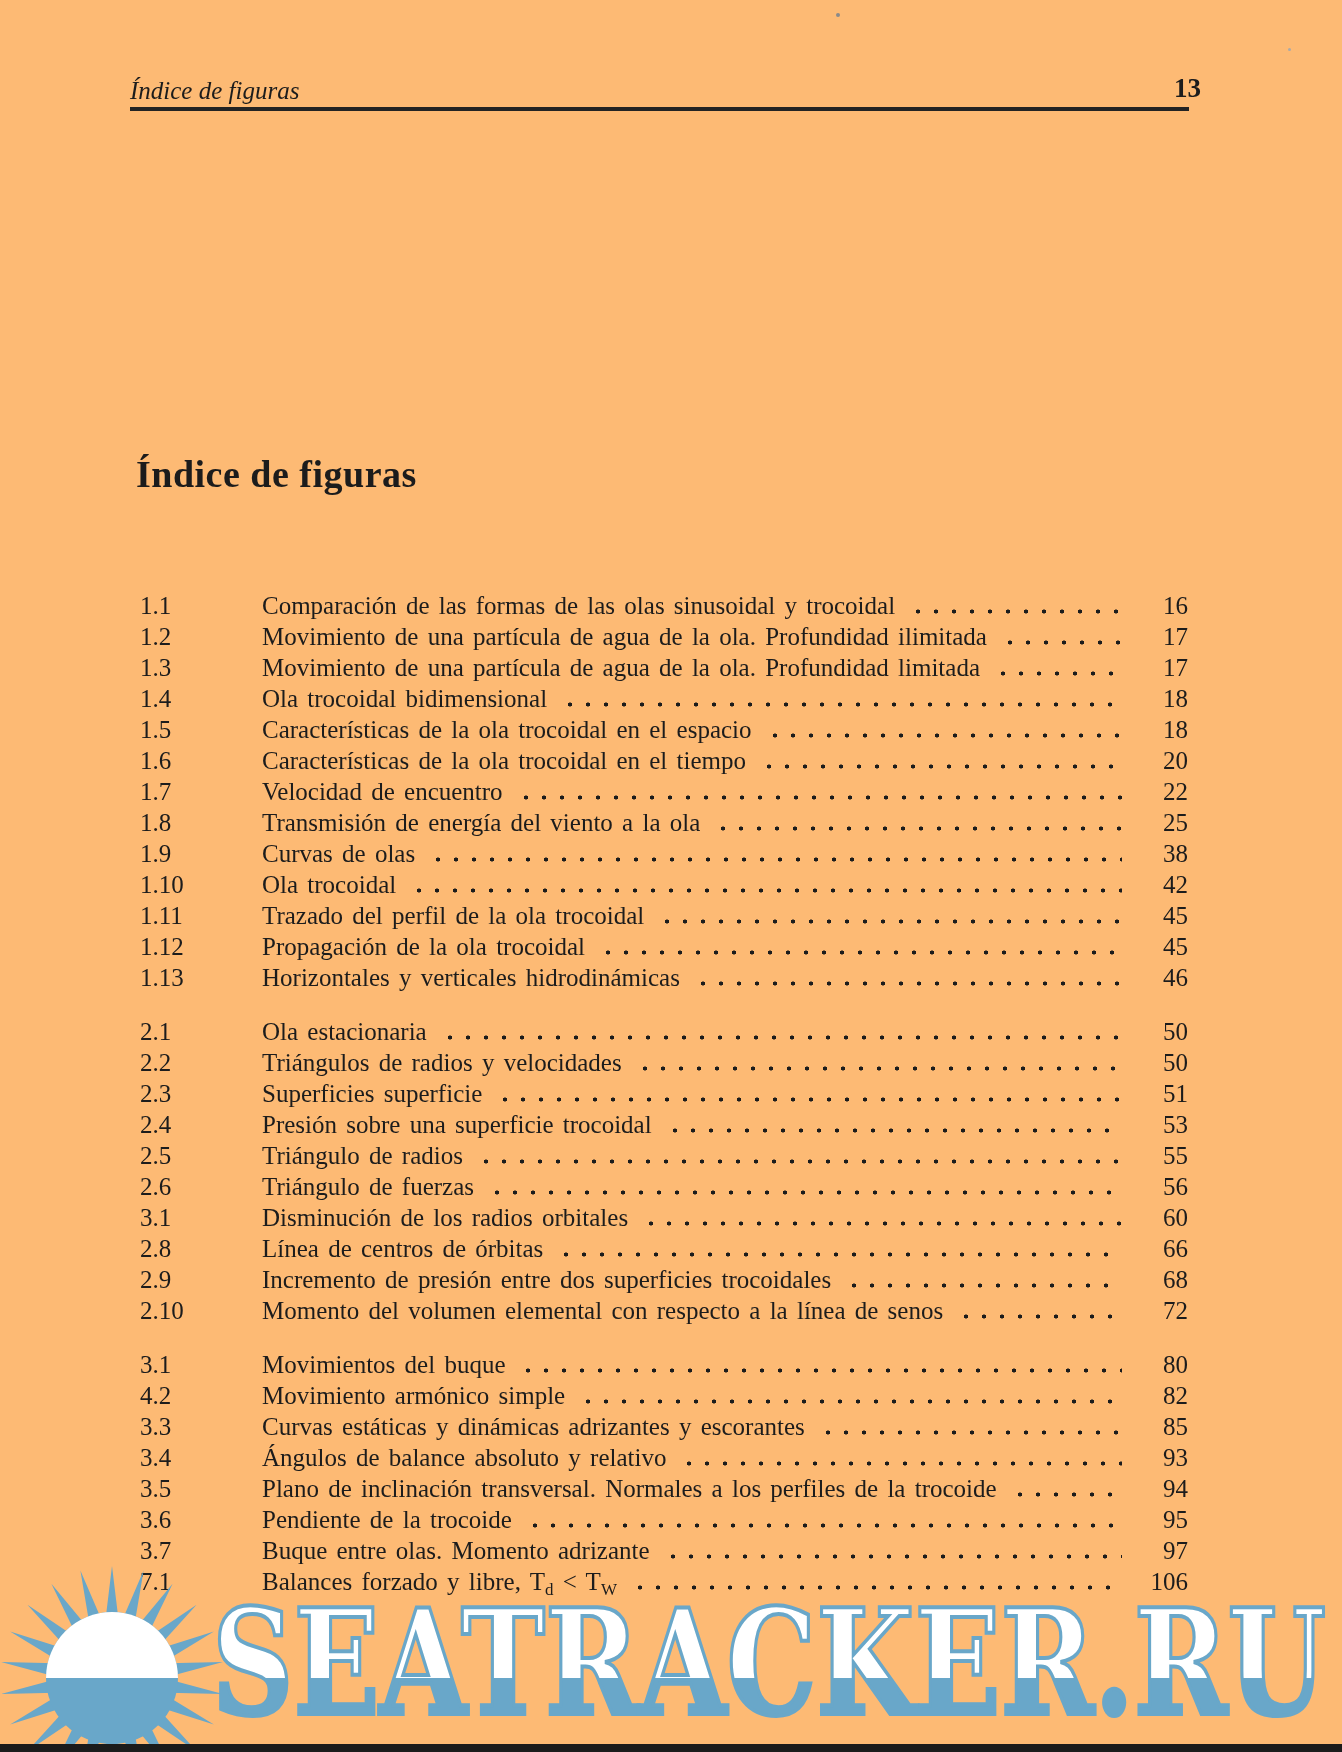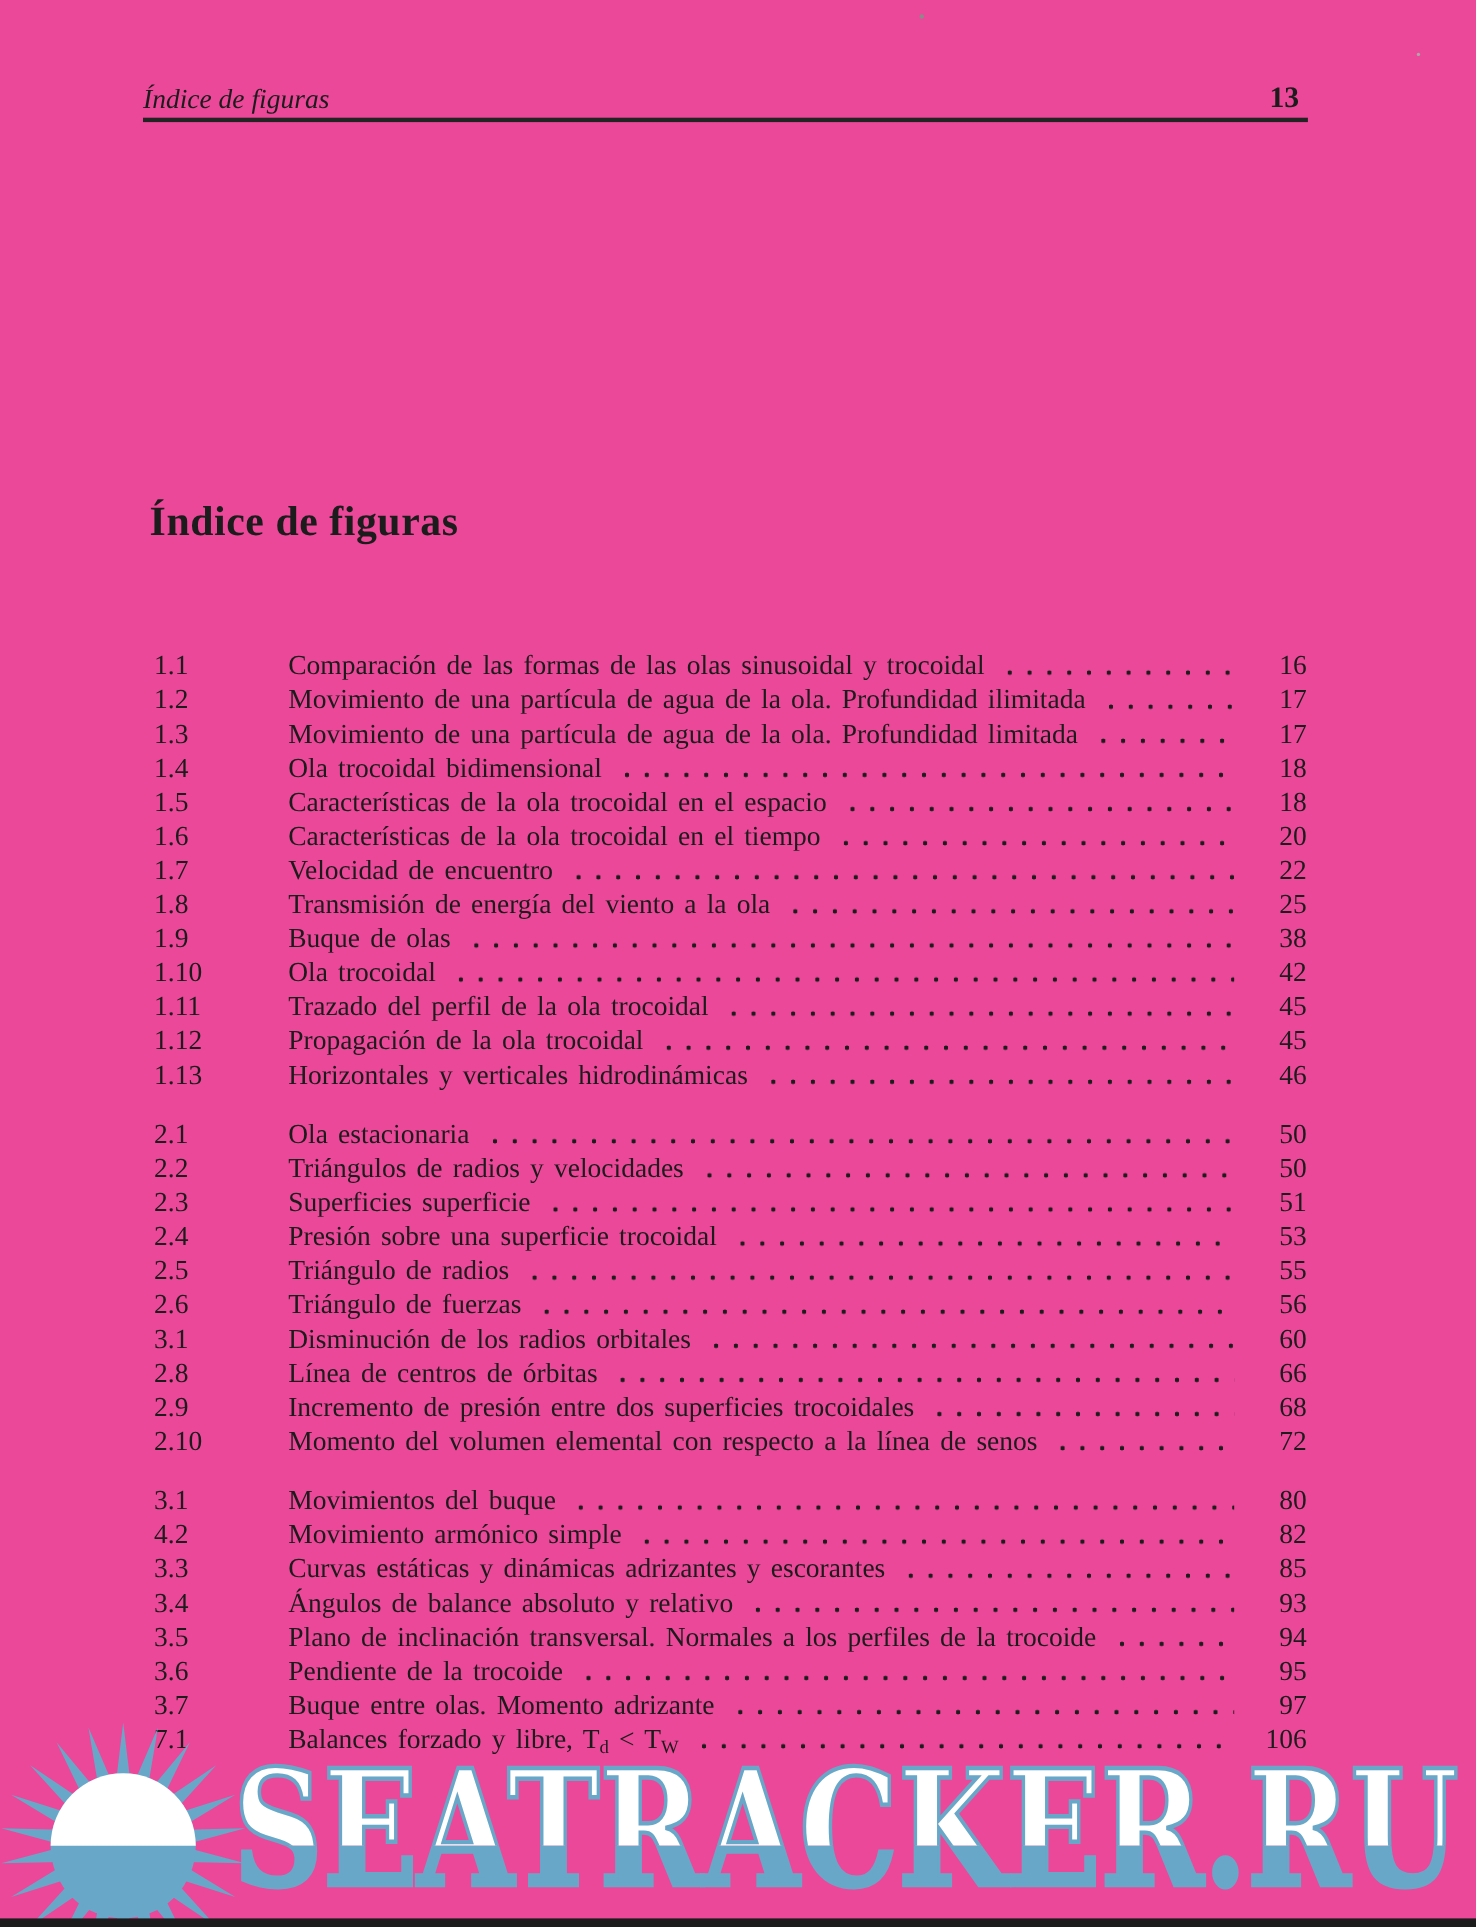--- a/index.html
+++ b/index.html
@@ -1,27 +1,27 @@
 <!DOCTYPE html>
 <html><head>
 <meta charset="utf-8">
 <style>
   html,body { margin:0; padding:0; background:#e8e8e8; }
   .page {
     position:relative; width:1342px; height:1752px; margin:0 auto;
-    background:#ec4899; overflow:hidden;
+    background:#fdba74; overflow:hidden;
     font-family:"Liberation Serif", serif; color:#1c1c1c;
   }
   
   .runhead-left {
     position:absolute; left:130px; top:78px;
     font-style:italic; font-size:25px; line-height:26px;
   }
   .runhead-page {
-    position:absolute; right:161px; top:74px;
+    position:absolute; right:141px; top:74px;
     font-weight:bold; font-size:27px; line-height:28px;
   }
   .runhead-rule {
     position:absolute; left:130px; top:107px; width:1059px; height:4px;
     background:#232323;
   }
   
   .doc-title {
     position:absolute; left:136px; top:452px;
     font-weight:bold; font-size:38px; letter-spacing:0.5px;
@@ -118,21 +118,21 @@
           <span class="pg">22</span>
         </div>
         <div class="row">
           <span class="num">1.8</span>
           <span class="title">Transmisión de energía del viento a la ola</span>
           <span class="leader"></span>
           <span class="pg">25</span>
         </div>
         <div class="row">
           <span class="num">1.9</span>
-          <span class="title">Buque de olas</span>
+          <span class="title">Curvas de olas</span>
           <span class="leader"></span>
           <span class="pg">38</span>
         </div>
         <div class="row">
           <span class="num">1.10</span>
           <span class="title">Ola trocoidal</span>
           <span class="leader"></span>
           <span class="pg">42</span>
         </div>
         <div class="row">

